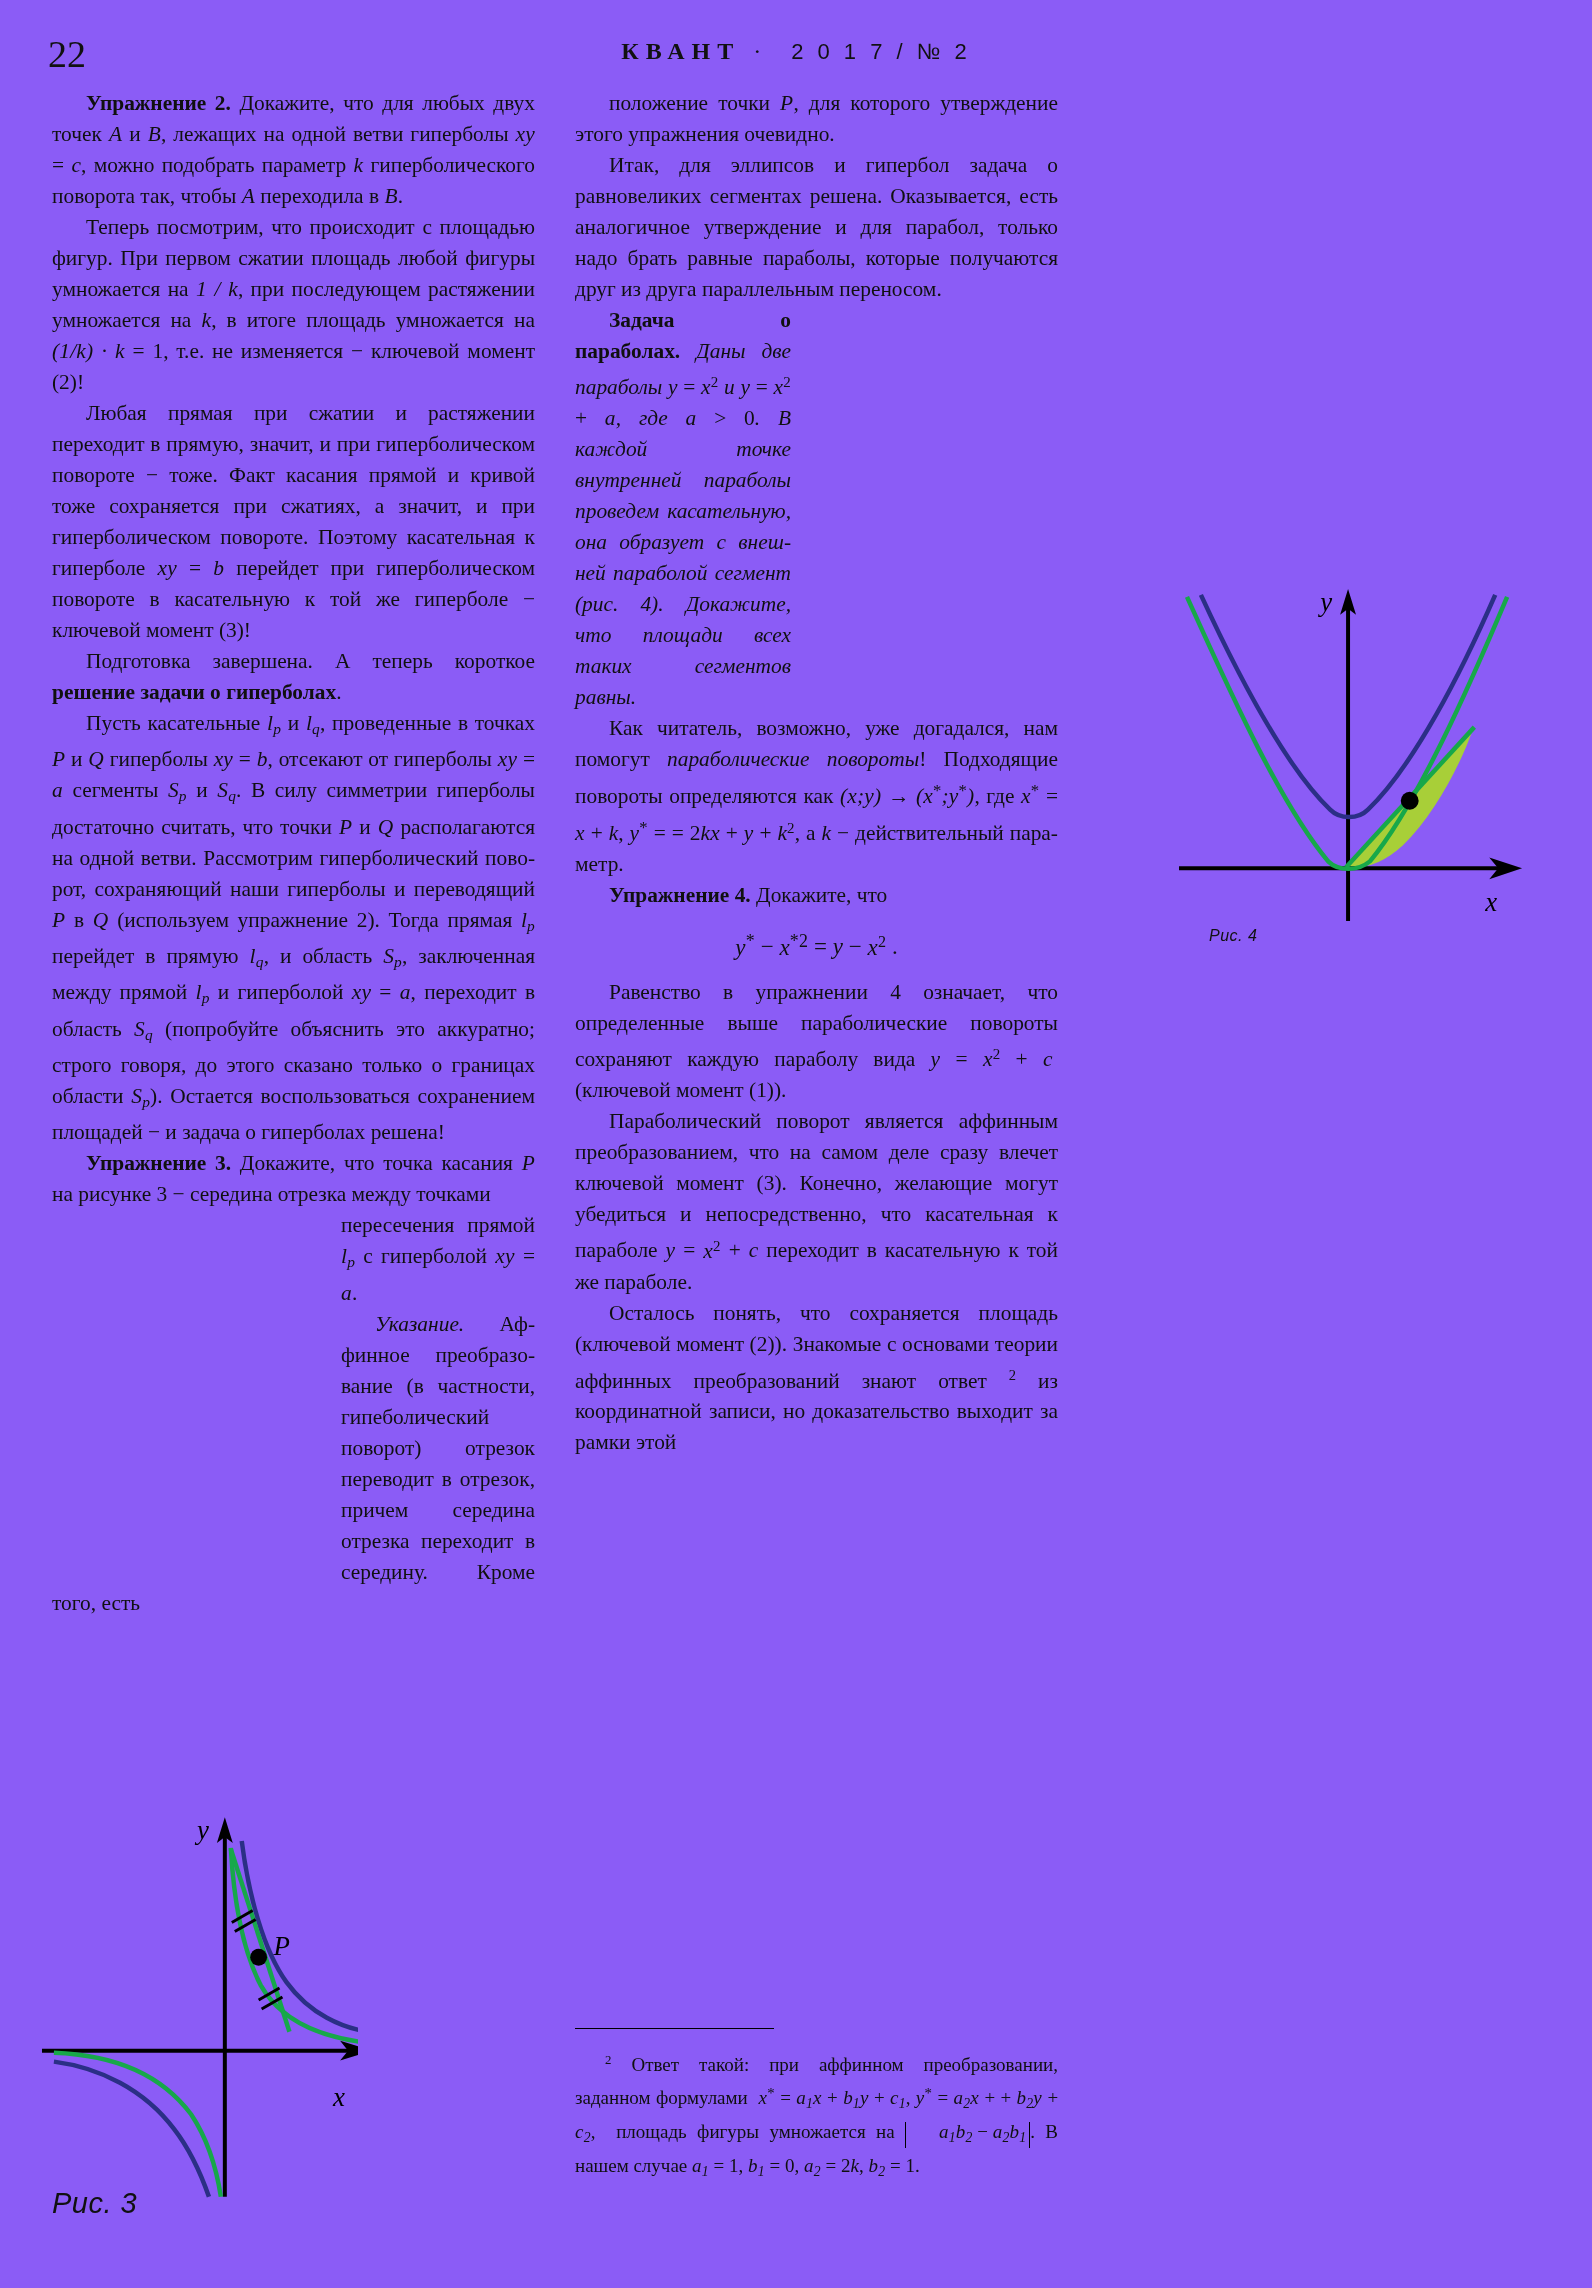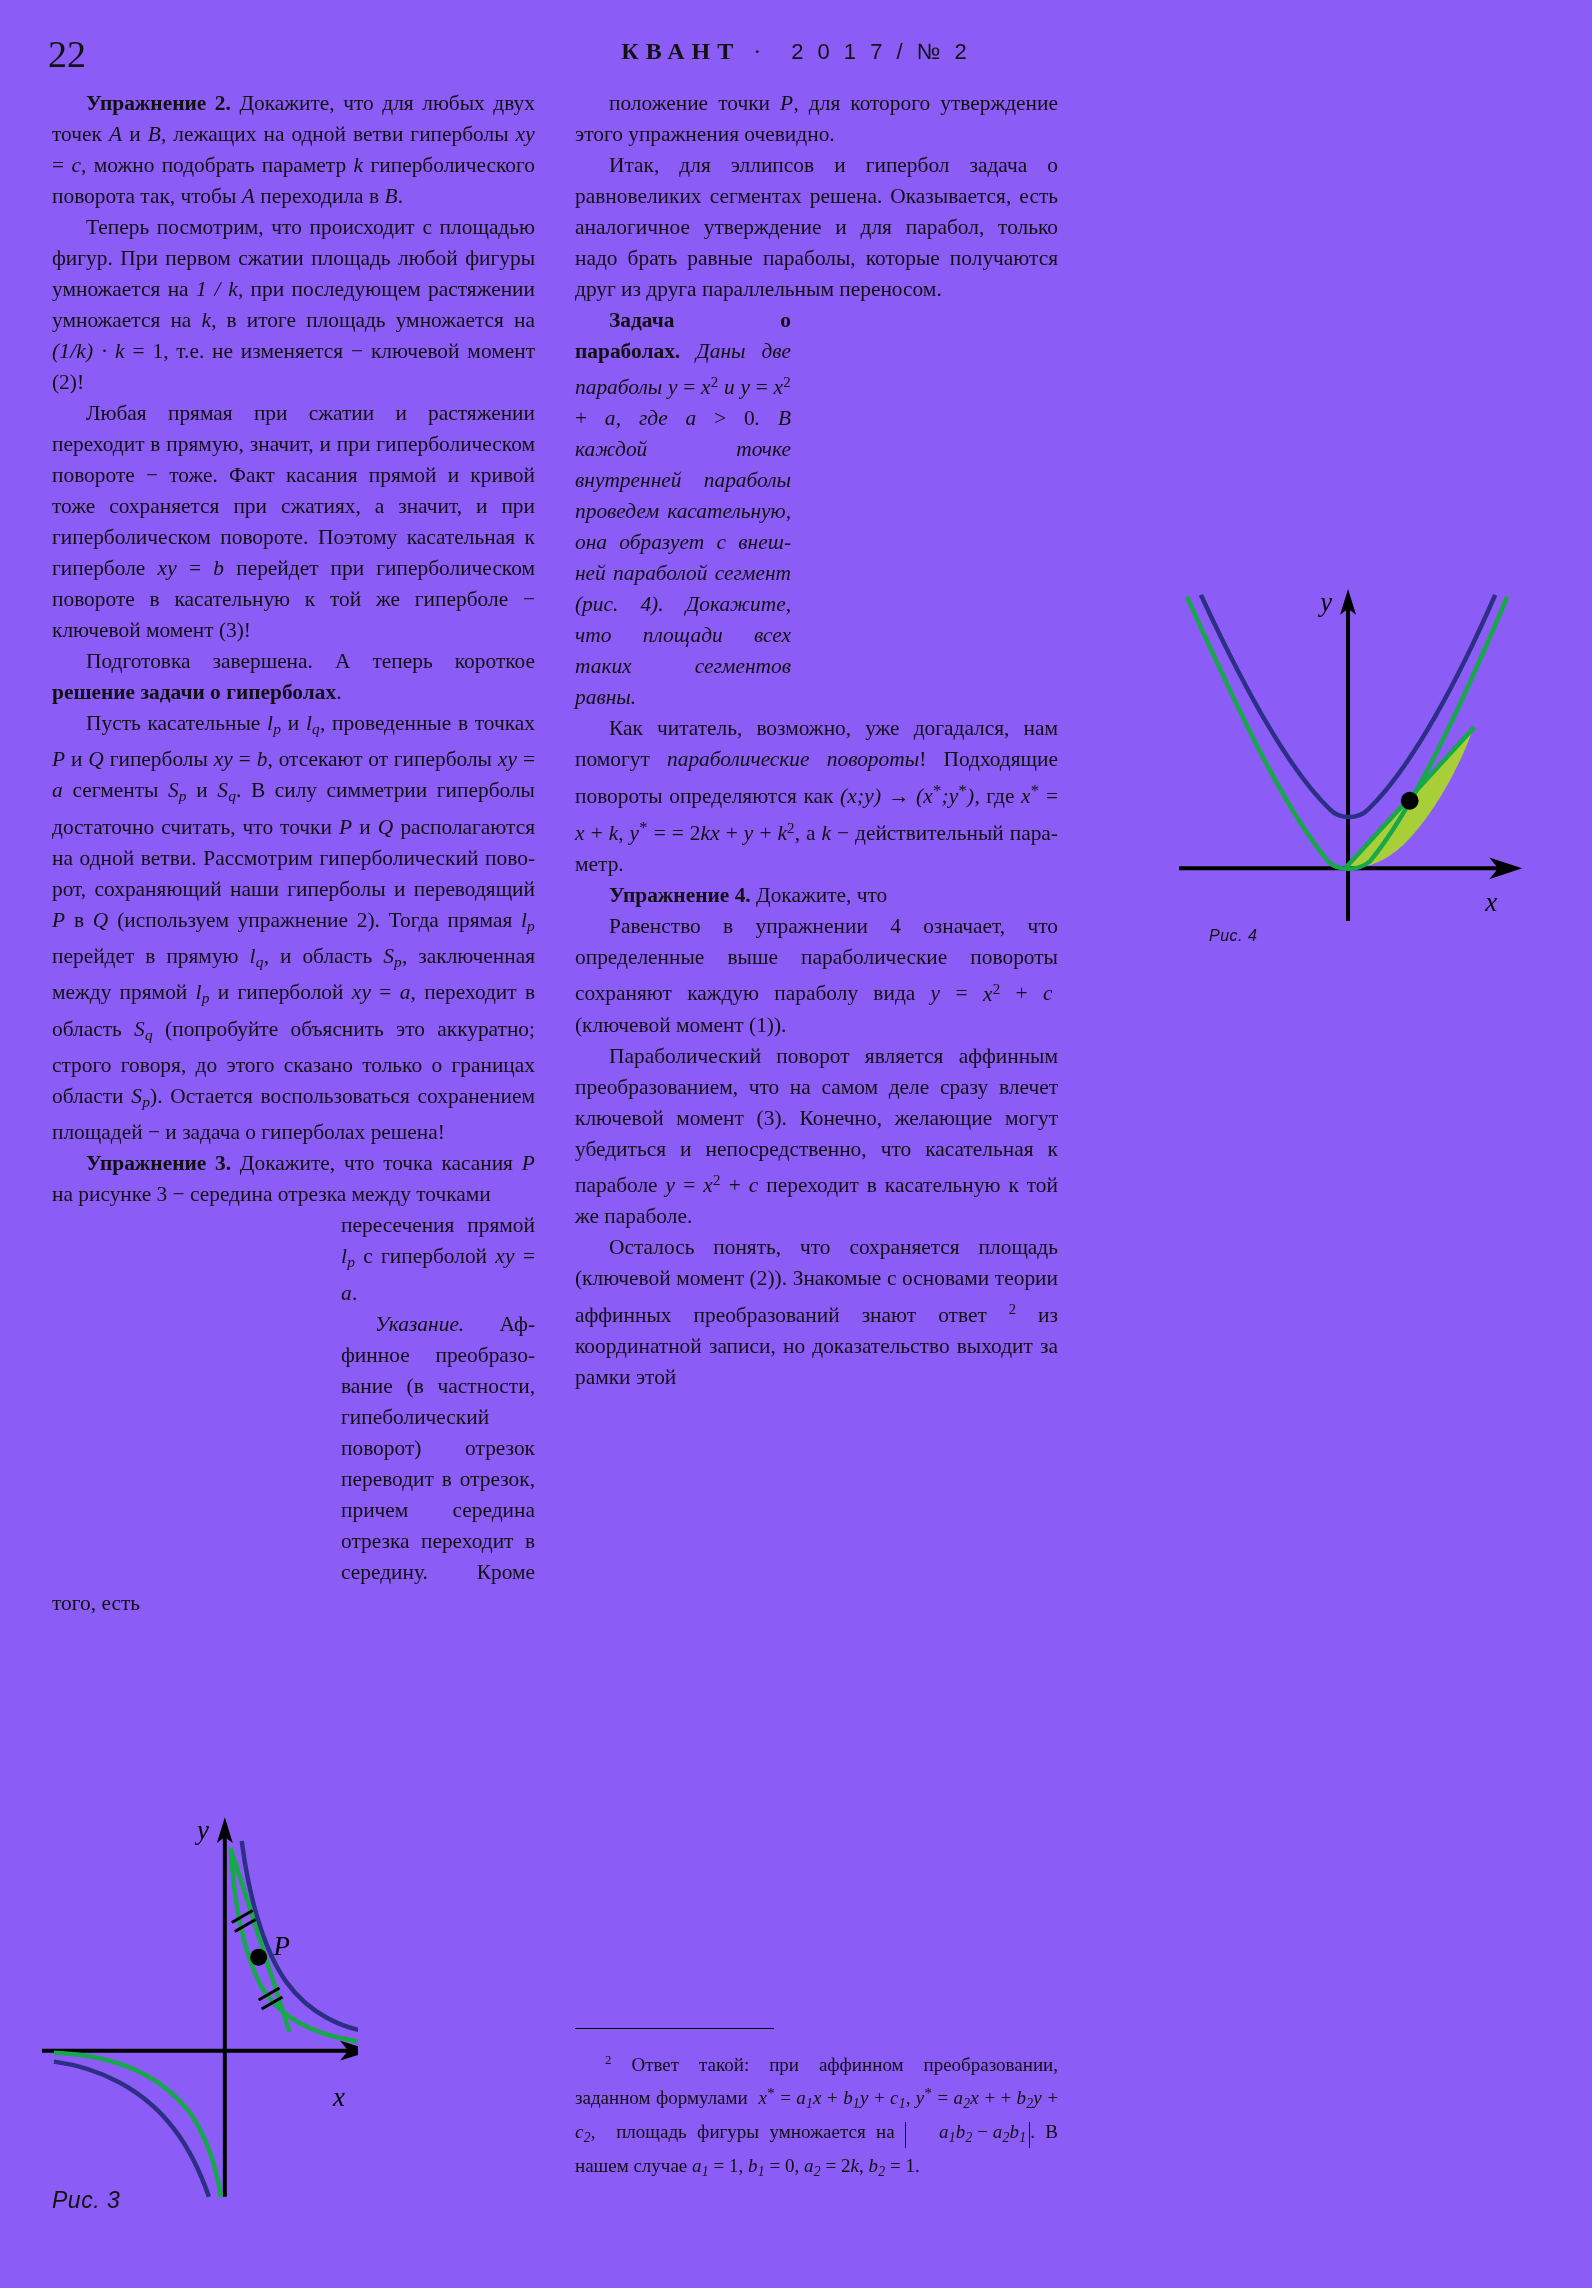--- a/index.html
+++ b/index.html
@@ -158,21 +158,21 @@
     top: 1801px;
     width: 318px;
     height: 398px;
   }
   .fig3-caption {
     position: absolute;
     left: 52px;
     top: 2187px;
     font-family: "Liberation Sans", "DejaVu Sans", sans-serif;
     font-style: italic;
-    font-size: 23px;
+    font-size: 29px;
     color: #111;
     letter-spacing: 0.5px;
   }
   .fig3-float {
     float: left;
     width: 289px;
     height: 370px;
     shape-outside: inset(0);
     margin: 0;
   }
@@ -343,20 +343,25 @@
       <span class="m">x<sup class="star">*</sup></span> <span class="mr">=</span> <span class="m">x</span> <span class="mr">+</span> <span class="m">k</span>,
       <span class="m">y<sup class="star">*</sup></span> <span class="mr">=</span>
       <span class="mr">= 2</span><span class="m">kx</span> <span class="mr">+</span> <span class="m">y</span> <span class="mr">+</span> <span class="m">k<sup class="ms">2</sup></span>, а <span class="m">k</span> − действительный пара­метр.
     </p>
 
     <p>
       <span class="lead">Упражнение 4.</span>
       Докажите, что
     </p>
 
+    <p class="display">
+      <span class="m">y<sup class="star">*</sup></span> <span class="mr">−</span>
+      <span class="m">x<sup class="star">*2</sup></span> <span class="mr">=</span>
+      <span class="m">y</span> <span class="mr">−</span> <span class="m">x<sup class="ms">2</sup></span> <span class="mr">.</span>
+    </p>
 
     <p>
       Равенство в упражнении 4 означает, что определенные выше параболические поворо­ты сохраняют каждую параболу вида
       <span class="m">y</span> <span class="mr">=</span> <span class="m">x<sup class="ms">2</sup></span> <span class="mr">+</span> <span class="m">c</span>&nbsp; (ключевой момент (1)).
     </p>
 
     <p>
       Параболический поворот является аффин­ным преобразованием, что на самом деле сразу влечет ключевой момент (3). Конечно, желающие могут убедиться и непосредствен­но, что касательная к параболе
       <span class="m">y</span> <span class="mr">=</span> <span class="m">x<sup class="ms">2</sup></span> <span class="mr">+</span> <span class="m">c</span>
       переходит в касательную к той же параболе.

